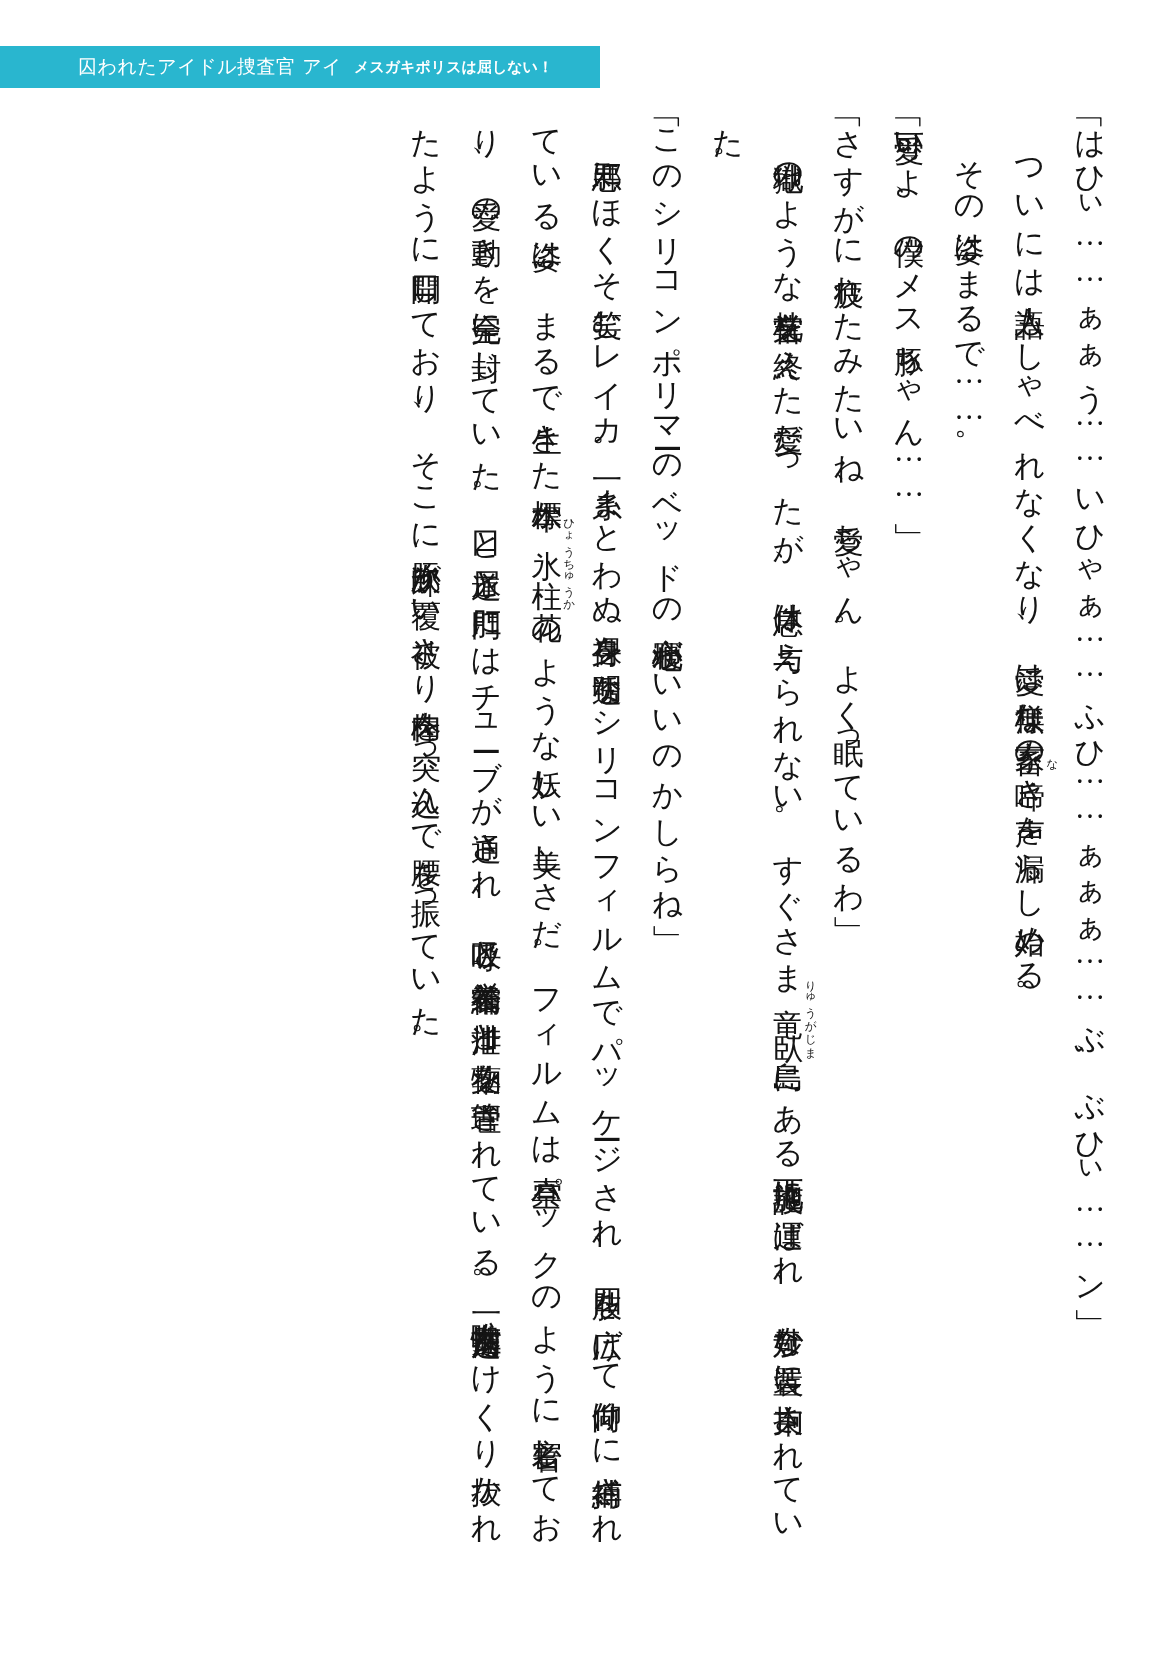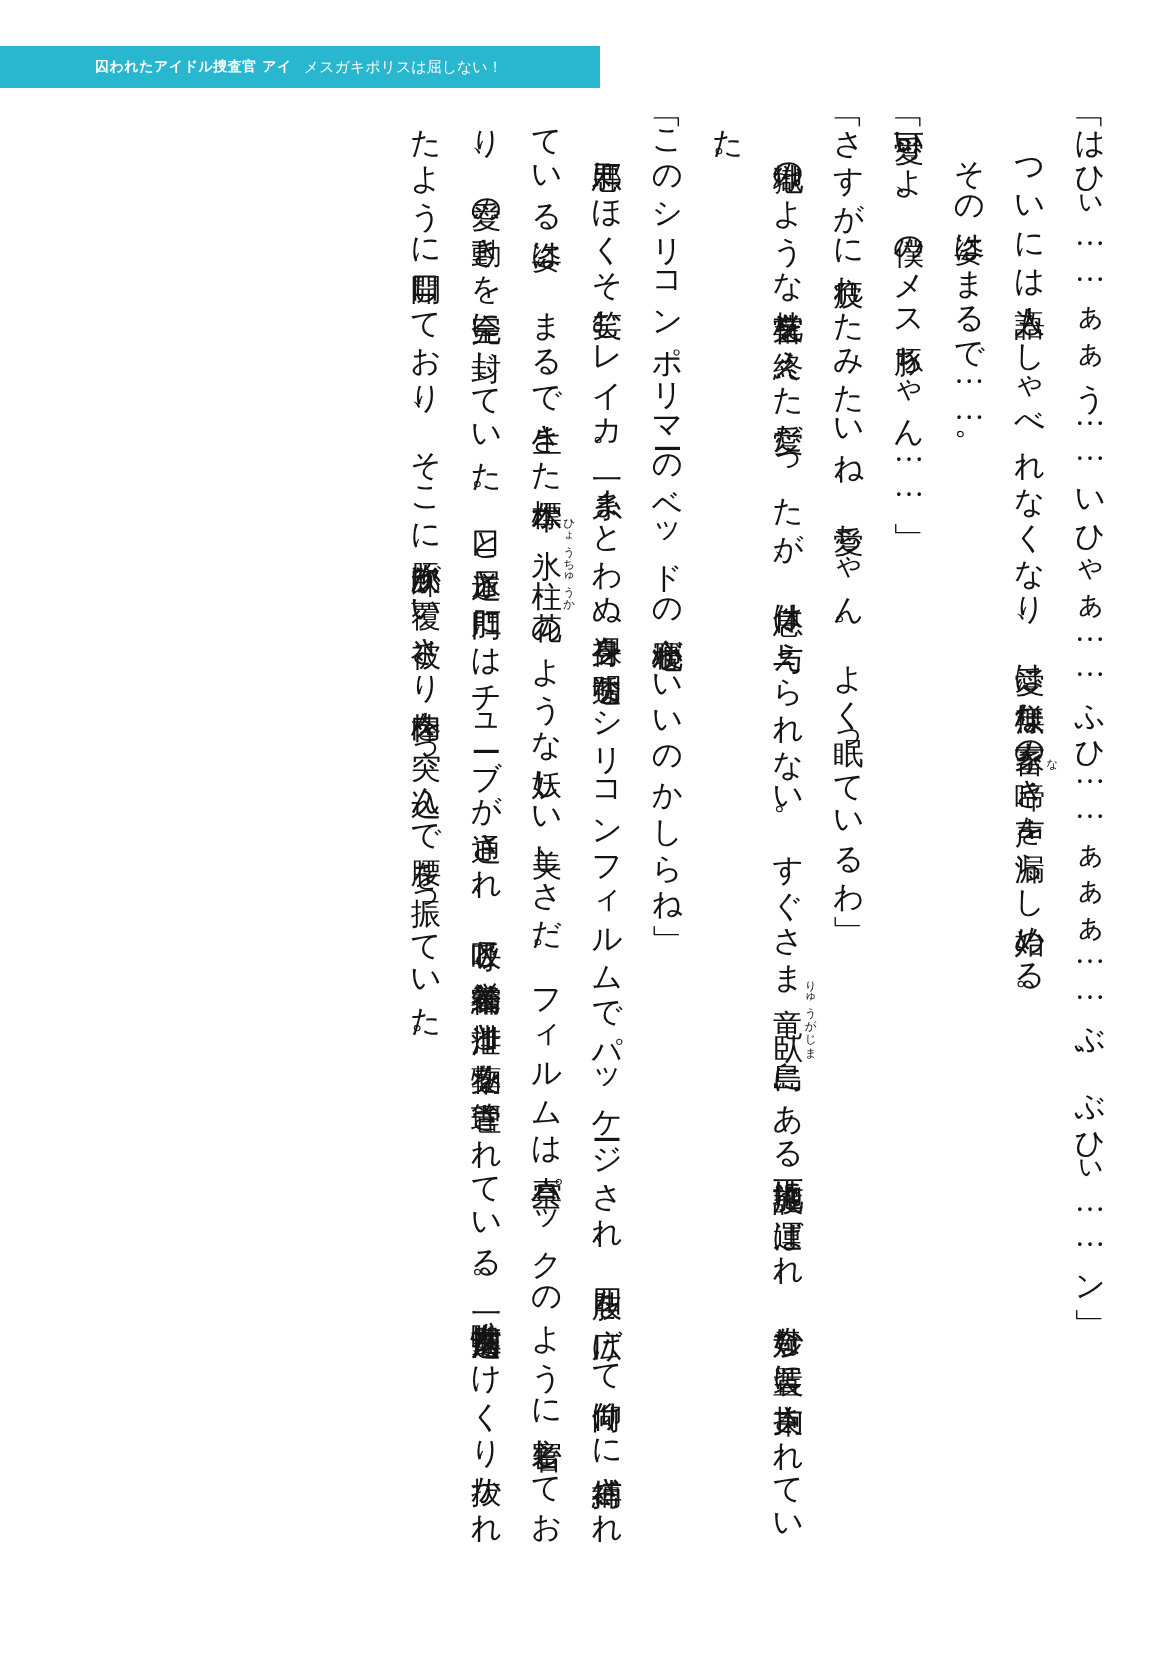--- a/index.html
+++ b/index.html
@@ -23,34 +23,33 @@
     width: 600px;
     height: 42px;
     background: #29b6cf;
     display: flex;
     align-items: center;
     box-sizing: border-box;
     padding-left: 78px;
   }
   .header-title {
     color: #ffffff;
-    font-size: 14px;
+    font-size: 19px;
     letter-spacing: 0.5px;
     white-space: nowrap;
     font-family: "DejaVu Sans", "Liberation Sans", sans-serif;
-    font-weight: 700;
-    margin-left: 17px;
+    font-weight: 400;
   }
   .header-subtitle {
     color: #ffffff;
     font-size: 15px;
     margin-left: 12px;
     white-space: nowrap;
     font-family: "DejaVu Sans", "Liberation Sans", sans-serif;
-    font-weight: 400;
+    font-weight: 700;
   }
 
   
   .page-body {
     position: absolute;
     top: 108px;
     right: 46px;
     left: 60px;
     height: 1420px;
     writing-mode: vertical-rl;

